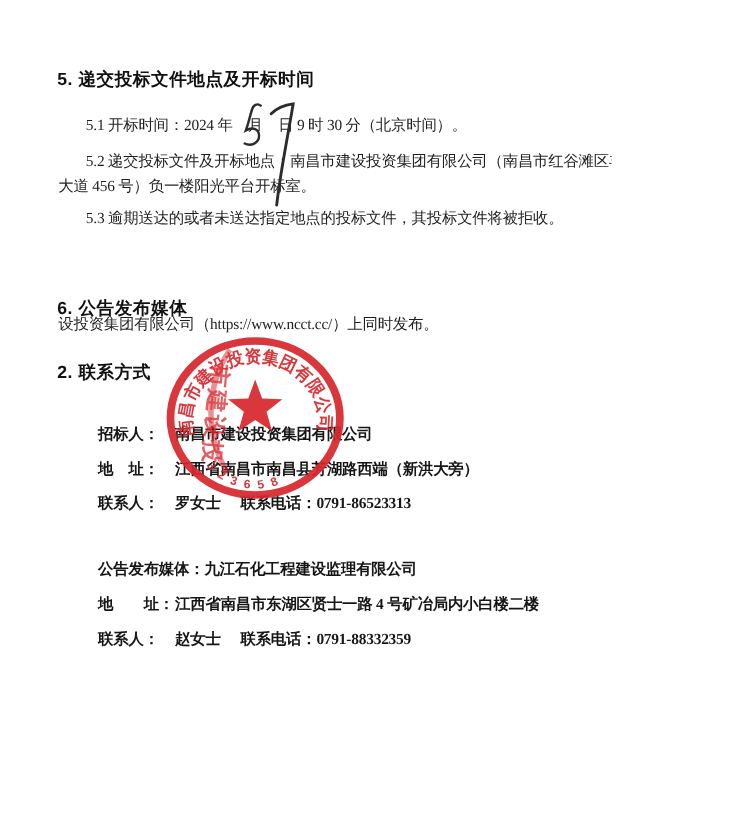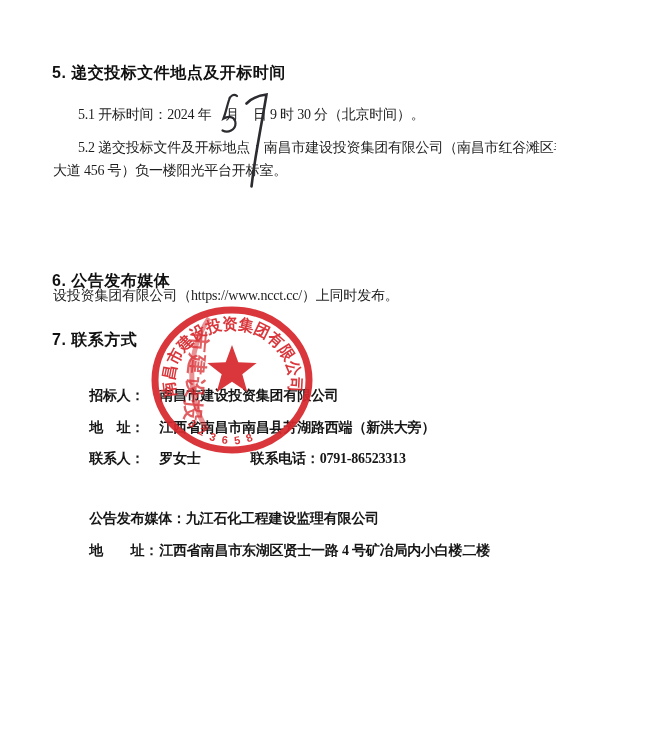--- a/index.html
+++ b/index.html
@@ -21,56 +21,60 @@
   .l-53{top:191px;left:78px;}
   .l-h6{top:227px;left:52px;margin-top:44px;}
   .l-6a{top:256px;left:85px;}
   .l-6b{top:287px;left:53px;}
   .l-h7{top:330px;left:52px;}
   .row{
     position:absolute;left:76px;font-size:14px;line-height:17px;white-space:pre;letter-spacing:-0.2px;
     font-weight:bold;color:#161616;
   }
   .row .lab{display:inline-block;min-width:70px;}
-  .row .lab2{margin-left:34px;padding-left:16px;}
+  .row .lab2{margin-left:2px;padding-left:16px;}
   .c-o1{top:370px;} .c-o2{top:402px;} .c-o3{top:433px;}
   .c-a1{top:493px;} .c-a2{top:525px;} .c-a3{top:556px;}
   .overlay{position:absolute;top:0;left:0;pointer-events:none;}
   .seal-arc-text{font-family:"Liberation Sans","DejaVu Sans",sans-serif;font-weight:bold;}
 </style>
 </head>
 <body>
 
 <div class="page">
 
   <h2 class="h l-h5">5. 递交投标文件地点及开标时间</h2>
   <div class="t l-51">5.1 开标时间：2024 年　月　日 9 时 30 分（北京时间）。</div>
   <div class="t l-52a">5.2 递交投标文件及开标地点：南昌市建设投资集团有限公司（南昌市红谷滩区丰和中</div>
   <div class="t l-52b">大道 456 号）负一楼阳光平台开标室。</div>
+  <div class="t l-53">5.3 逾期送达的或者未送达指定地点的投标文件，其投标文件将被拒收。</div>
 
   <h2 class="h l-h6">6. 公告发布媒体</h2>
   <div class="t l-6b">设投资集团有限公司（https://www.ncct.cc/）上同时发布。</div>
 
-  <h2 class="h l-h7">7. 联系方式</h2>
+  <h2 class="h l-h7">2. 联系方式</h2>
 
   <div class="row c-o1">
     <span class="lab">招标人：</span><span class="val">南昌市建设投资集团有限公司</span>
   </div>
   <div class="row c-o2">
     <span class="lab">地　址：</span><span class="val">江西省南昌市南昌县芳湖路西端（新洪大旁）</span>
   </div>
   <div class="row c-o3">
     <span class="lab">联系人：</span><span class="val">罗女士</span><span class="lab2">联系电话：</span><span class="val">0791-86523313</span>
   </div>
 
   <div class="row c-a1">
     <span class="lab">公告发布媒体：</span><span class="val">九江石化工程建设监理有限公司</span>
   </div>
   <div class="row c-a2">
     <span class="lab">地　　址：</span><span class="val">江西省南昌市东湖区贤士一路 4 号矿冶局内小白楼二楼</span>
+  </div>
+  <div class="row c-a3">
+    <span class="lab">联系人：</span><span class="val">赵女士</span><span class="lab2">联系电话：</span><span class="val">0791-88332359</span>
   </div>
 
   <svg class="overlay" width="664" height="743" viewBox="0 0 664 743">
     <defs>
       <path id="sealTopArc" d="M 176,396 A 58,53 0 1 1 288,396" fill="none"></path>
       <path id="sealBotArc" d="M 188,424 A 54,48 0 0 0 276,424" fill="none"></path>
     </defs>
 
     <path d="M 237,96 C 234,93.5 230,95.5 229,100 C 227,106 226,112 223.5,118.5 C 230,115 235.5,117.5 235.5,123.5 C 235.5,130 228,133.5 222.5,130.5" fill="none" stroke-linecap="round" stroke-width="2.2" stroke="#2b2b30"></path>
 

